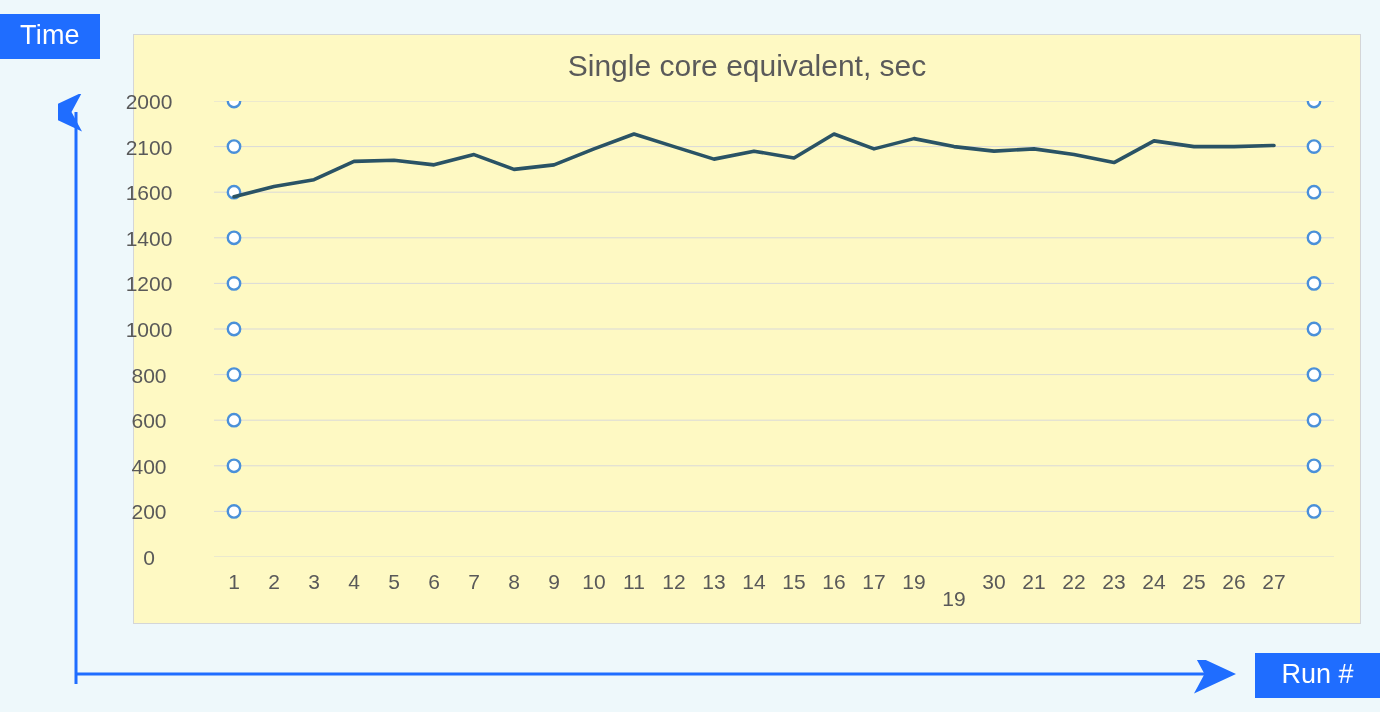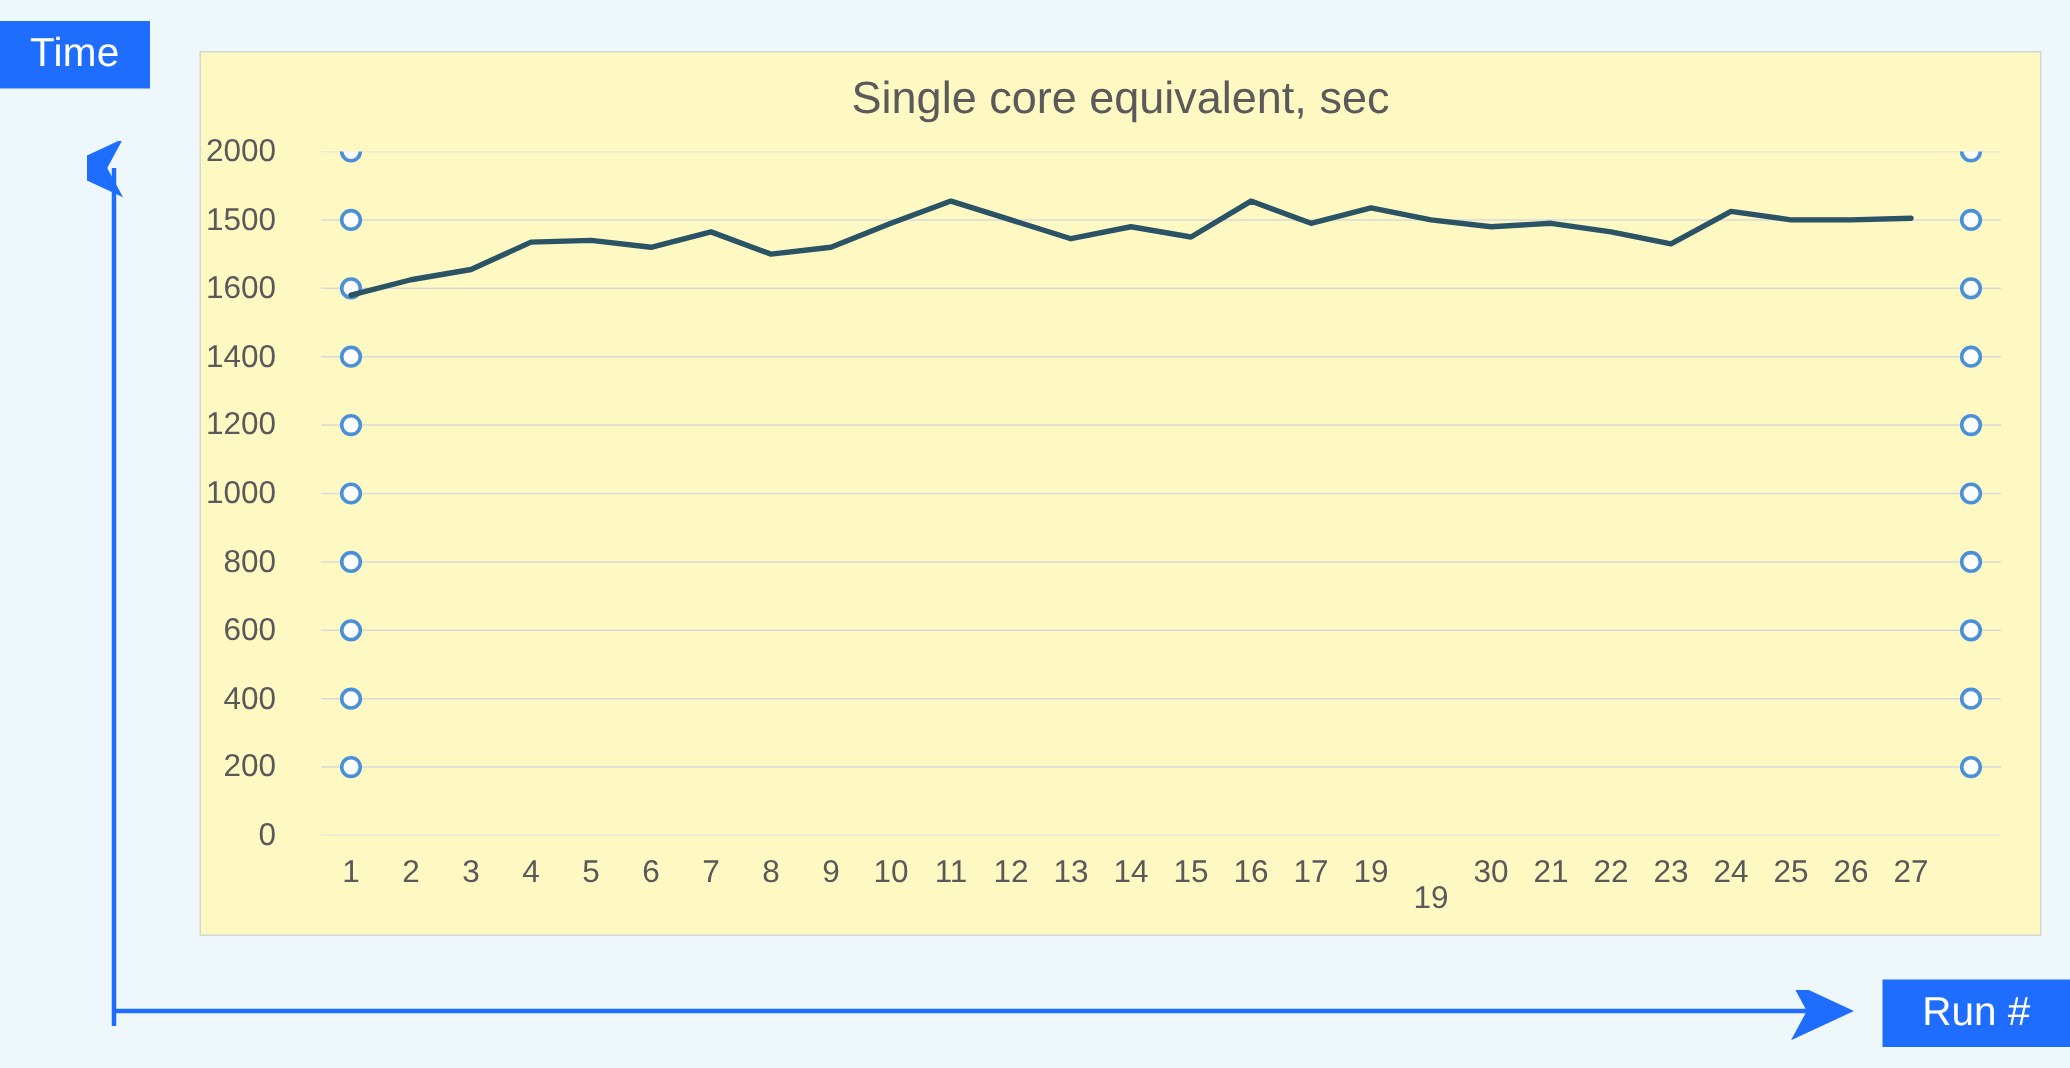--- a/index.html
+++ b/index.html
@@ -86,21 +86,21 @@
   }
   .plot svg {
     position: absolute;
     left: 0;
     top: 0;
   }
   .ytick {
     position: absolute;
     right: 1150px;
     width: 70px;
-    text-align: right;
+    text-align: center;
     color: #595959;
     font-size: 21px;
     transform: translateY(-50%);
     line-height: 1;
   }
   .xtick {
     position: absolute;
     top: 470px;
     width: 42px;
     text-align: center;
@@ -140,21 +140,21 @@
     <div class="plot" id="plot">
         <div class="ytick" style="top: 456px;">0</div>
         <div class="ytick" style="top: 410.4px;">200</div>
         <div class="ytick" style="top: 364.8px;">400</div>
         <div class="ytick" style="top: 319.2px;">600</div>
         <div class="ytick" style="top: 273.6px;">800</div>
         <div class="ytick" style="top: 228px;">1000</div>
         <div class="ytick" style="top: 182.4px;">1200</div>
         <div class="ytick" style="top: 136.8px;">1400</div>
         <div class="ytick" style="top: 91.2px;">1600</div>
-        <div class="ytick" style="top: 45.6px;">1500</div>
+        <div class="ytick" style="top: 45.6px;">2100</div>
         <div class="ytick" style="top: 0px;">2000</div>
         <div class="xtick" style="left: 20px;">1</div>
         <div class="xtick" style="left: 60px;">2</div>
         <div class="xtick" style="left: 100px;">3</div>
         <div class="xtick" style="left: 140px;">4</div>
         <div class="xtick" style="left: 180px;">5</div>
         <div class="xtick" style="left: 220px;">6</div>
         <div class="xtick" style="left: 260px;">7</div>
         <div class="xtick" style="left: 300px;">8</div>
         <div class="xtick" style="left: 340px;">9</div>

